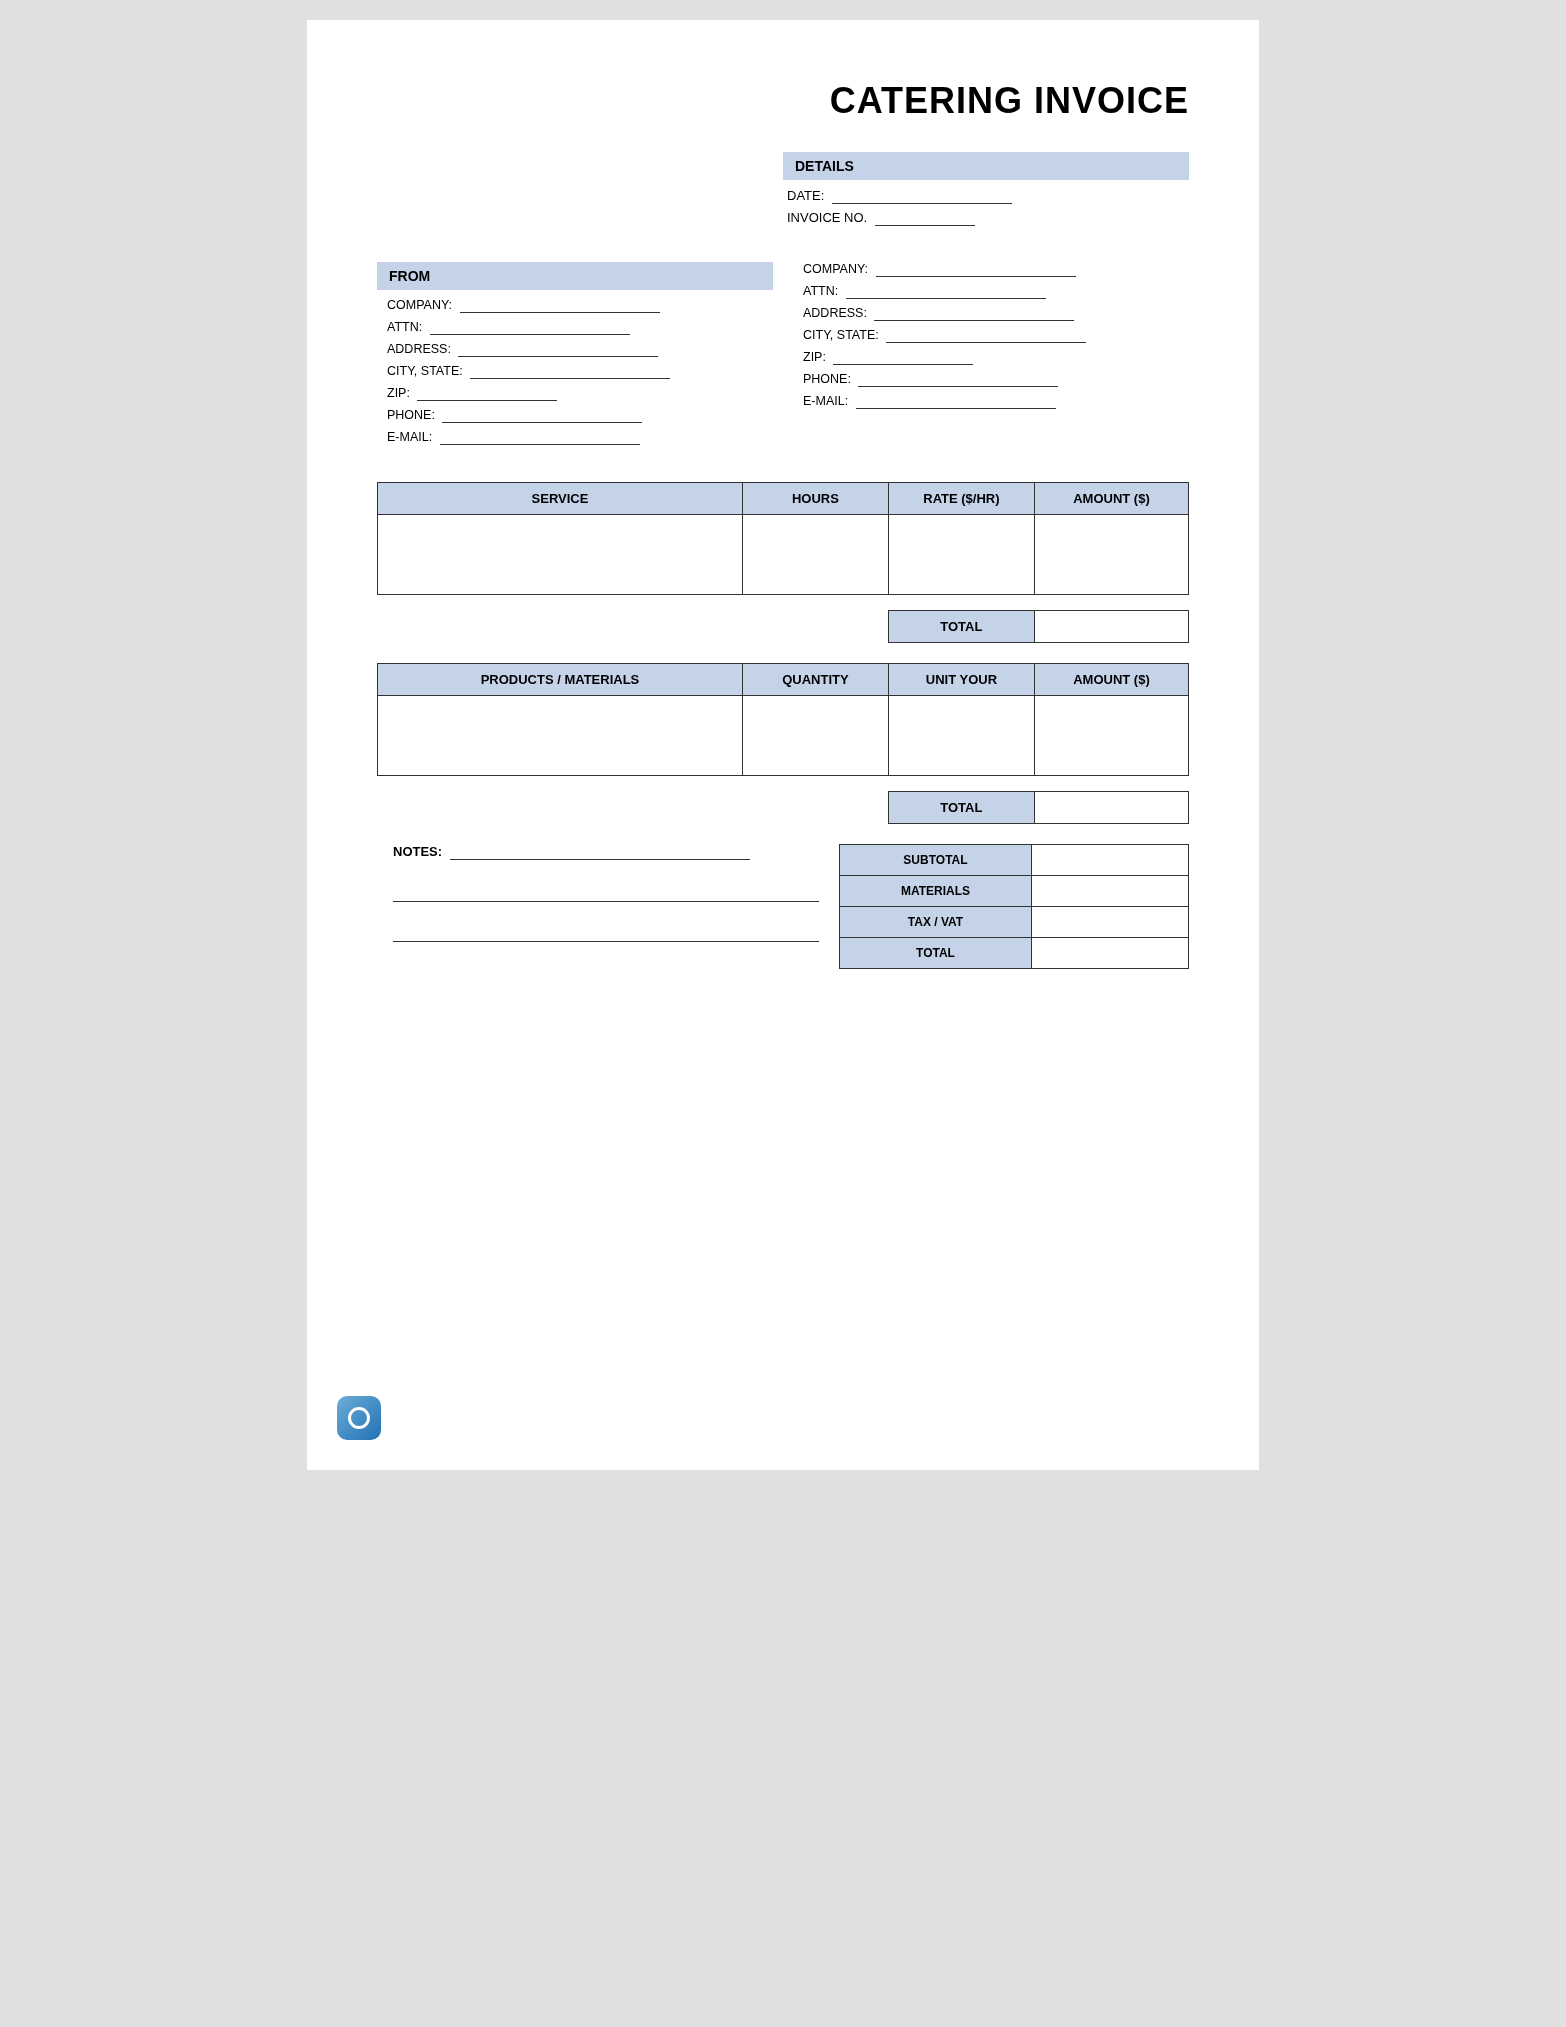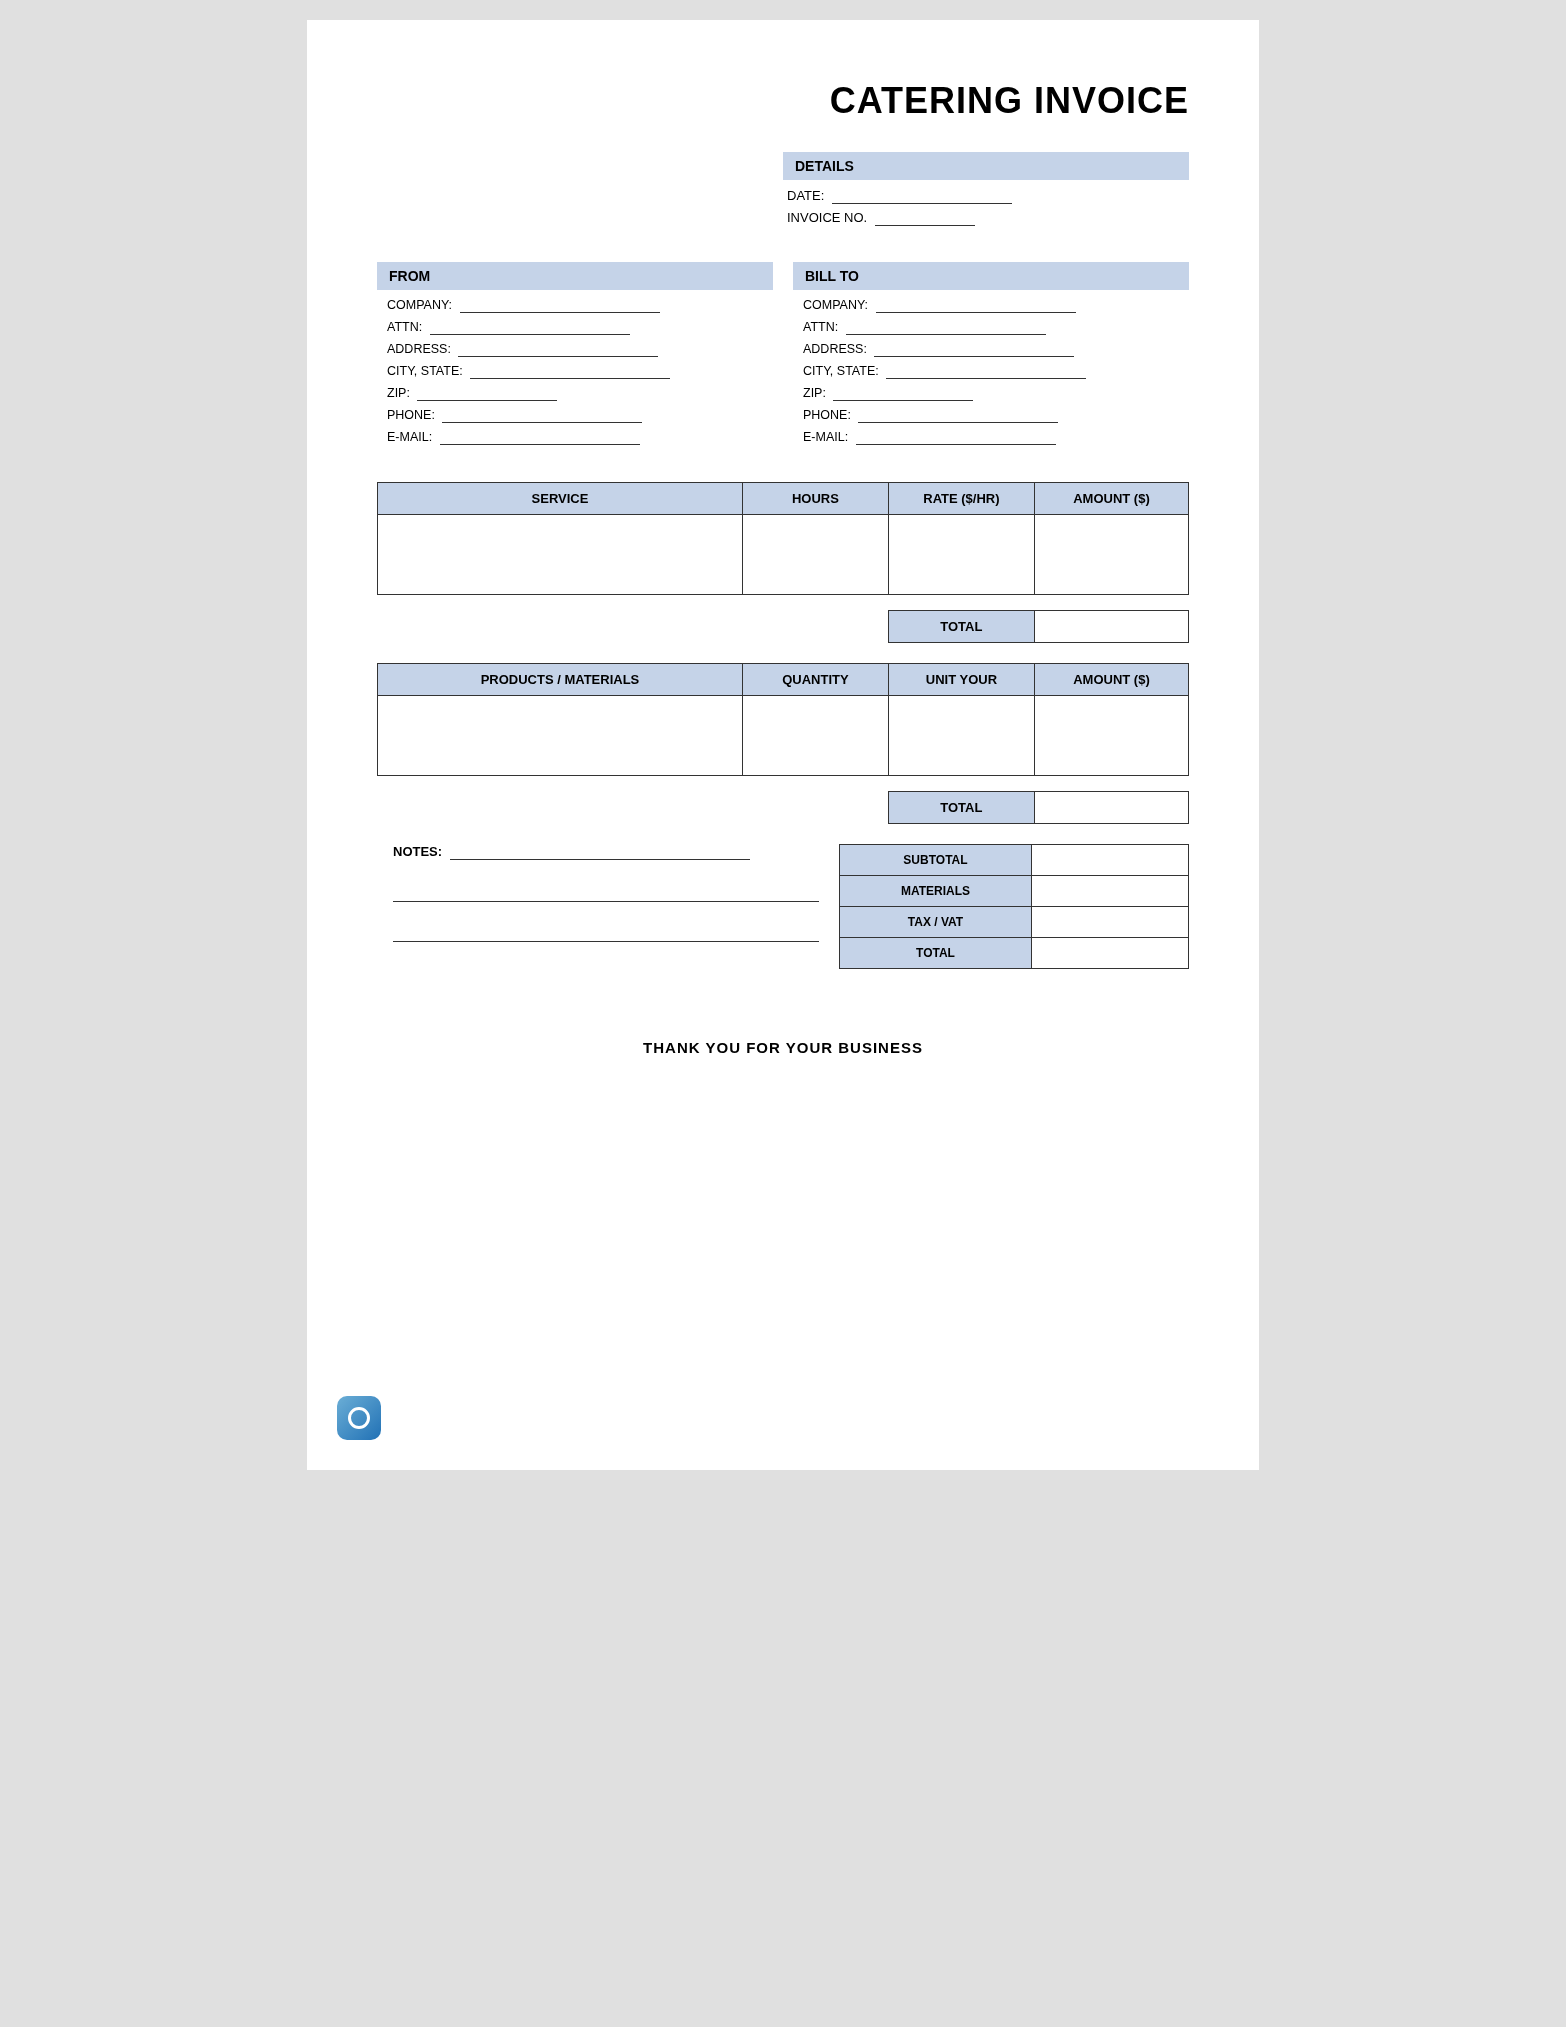--- a/index.html
+++ b/index.html
@@ -299,21 +299,20 @@
         <span>PHONE:</span>
         <span class="underline">&nbsp;</span>
       </div>
       <div class="field-line">
         <span>E-MAIL:</span>
         <span class="underline">&nbsp;</span>
       </div>
     </div>
 
     <div class="bill-box">
-      <div class="section-header">BILL TO</div>
       <div class="field-line">
         <span>COMPANY:</span>
         <span class="underline">&nbsp;</span>
       </div>
       <div class="field-line">
         <span>ATTN:</span>
         <span class="underline">&nbsp;</span>
       </div>
       <div class="field-line">
         <span>ADDRESS:</span>
@@ -426,19 +425,18 @@
           </tr>
           <tr>
             <td class="label-cell">TOTAL</td>
             <td class="value-cell">&nbsp;</td>
           </tr>
         </tbody>
       </table>
     </div>
   </div>
 
-  <div class="thank-you">THANK YOU FOR YOUR BUSINESS</div>
 
   <div class="app-icon">
     <div class="app-icon-inner"></div>
   </div>
 
 </div>
 
 </body></html>

